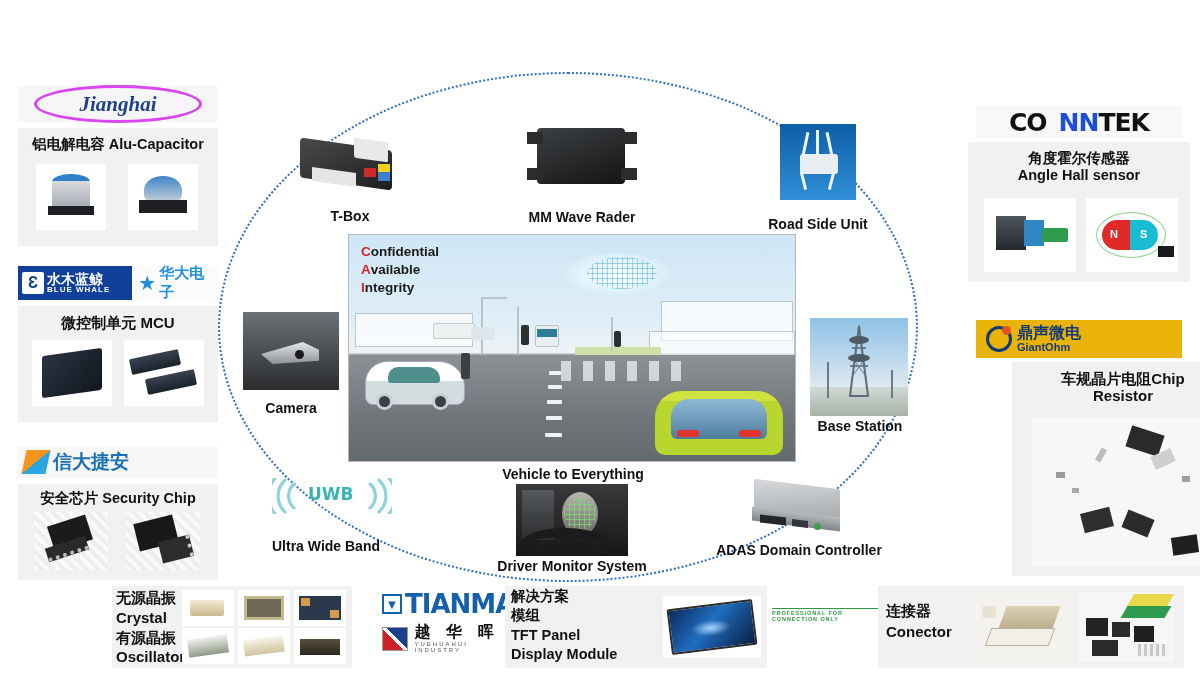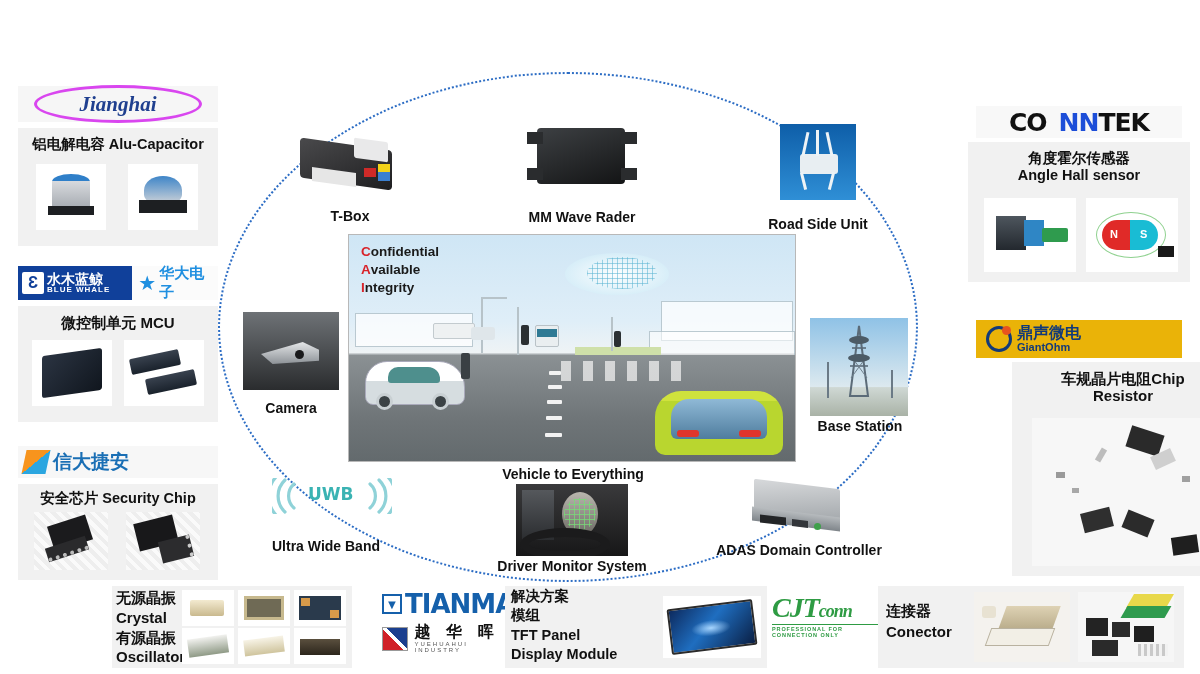--- a/index.html
+++ b/index.html
@@ -302,21 +302,20 @@
       <div>Display Module</div>
     </div>
     <div class="imgtile" style="left:158px;top:10px;width:98px;height:62px;border:none;">
       <div style="position:absolute;left:6px;top:8px;width:86px;height:46px;background:linear-gradient(135deg,#0d2a5e,#1f6ec0 45%,#0a1f44);transform:rotate(-7deg);border:2px solid #2b2b2b;border-radius:2px;"></div>
       <div style="position:absolute;left:28px;top:24px;width:40px;height:16px;background:radial-gradient(ellipse,#a8d6ff,transparent 70%);transform:rotate(-7deg);"></div>
     </div>
   </div>
 
   <div class="logo-box" style="left:768px;top:592px;width:122px;height:46px;background:transparent;flex-direction:column;align-items:flex-start;padding-left:4px;">
     <div class="cjt">
-      <div class="big">CJT<span class="sm">conn</span></div>
       <div class="tag">PROFESSIONAL FOR CONNECTION ONLY</div>
     </div>
   </div>
   <div class="panel" style="left:878px;top:586px;width:306px;height:82px;">
     <div style="position:absolute;left:8px;top:14px;font-size:15px;font-weight:bold;color:#111;line-height:1.4;">
       <div>连接器</div>
       <div>Conector</div>
     </div>
     <div class="imgtile" style="left:96px;top:6px;width:96px;height:70px;background:#f4f2ee;border:none;">
       <div style="position:absolute;left:28px;top:14px;width:54px;height:26px;background:linear-gradient(180deg,#ded2b4,#b5a886);transform:skewX(-20deg);"></div>

